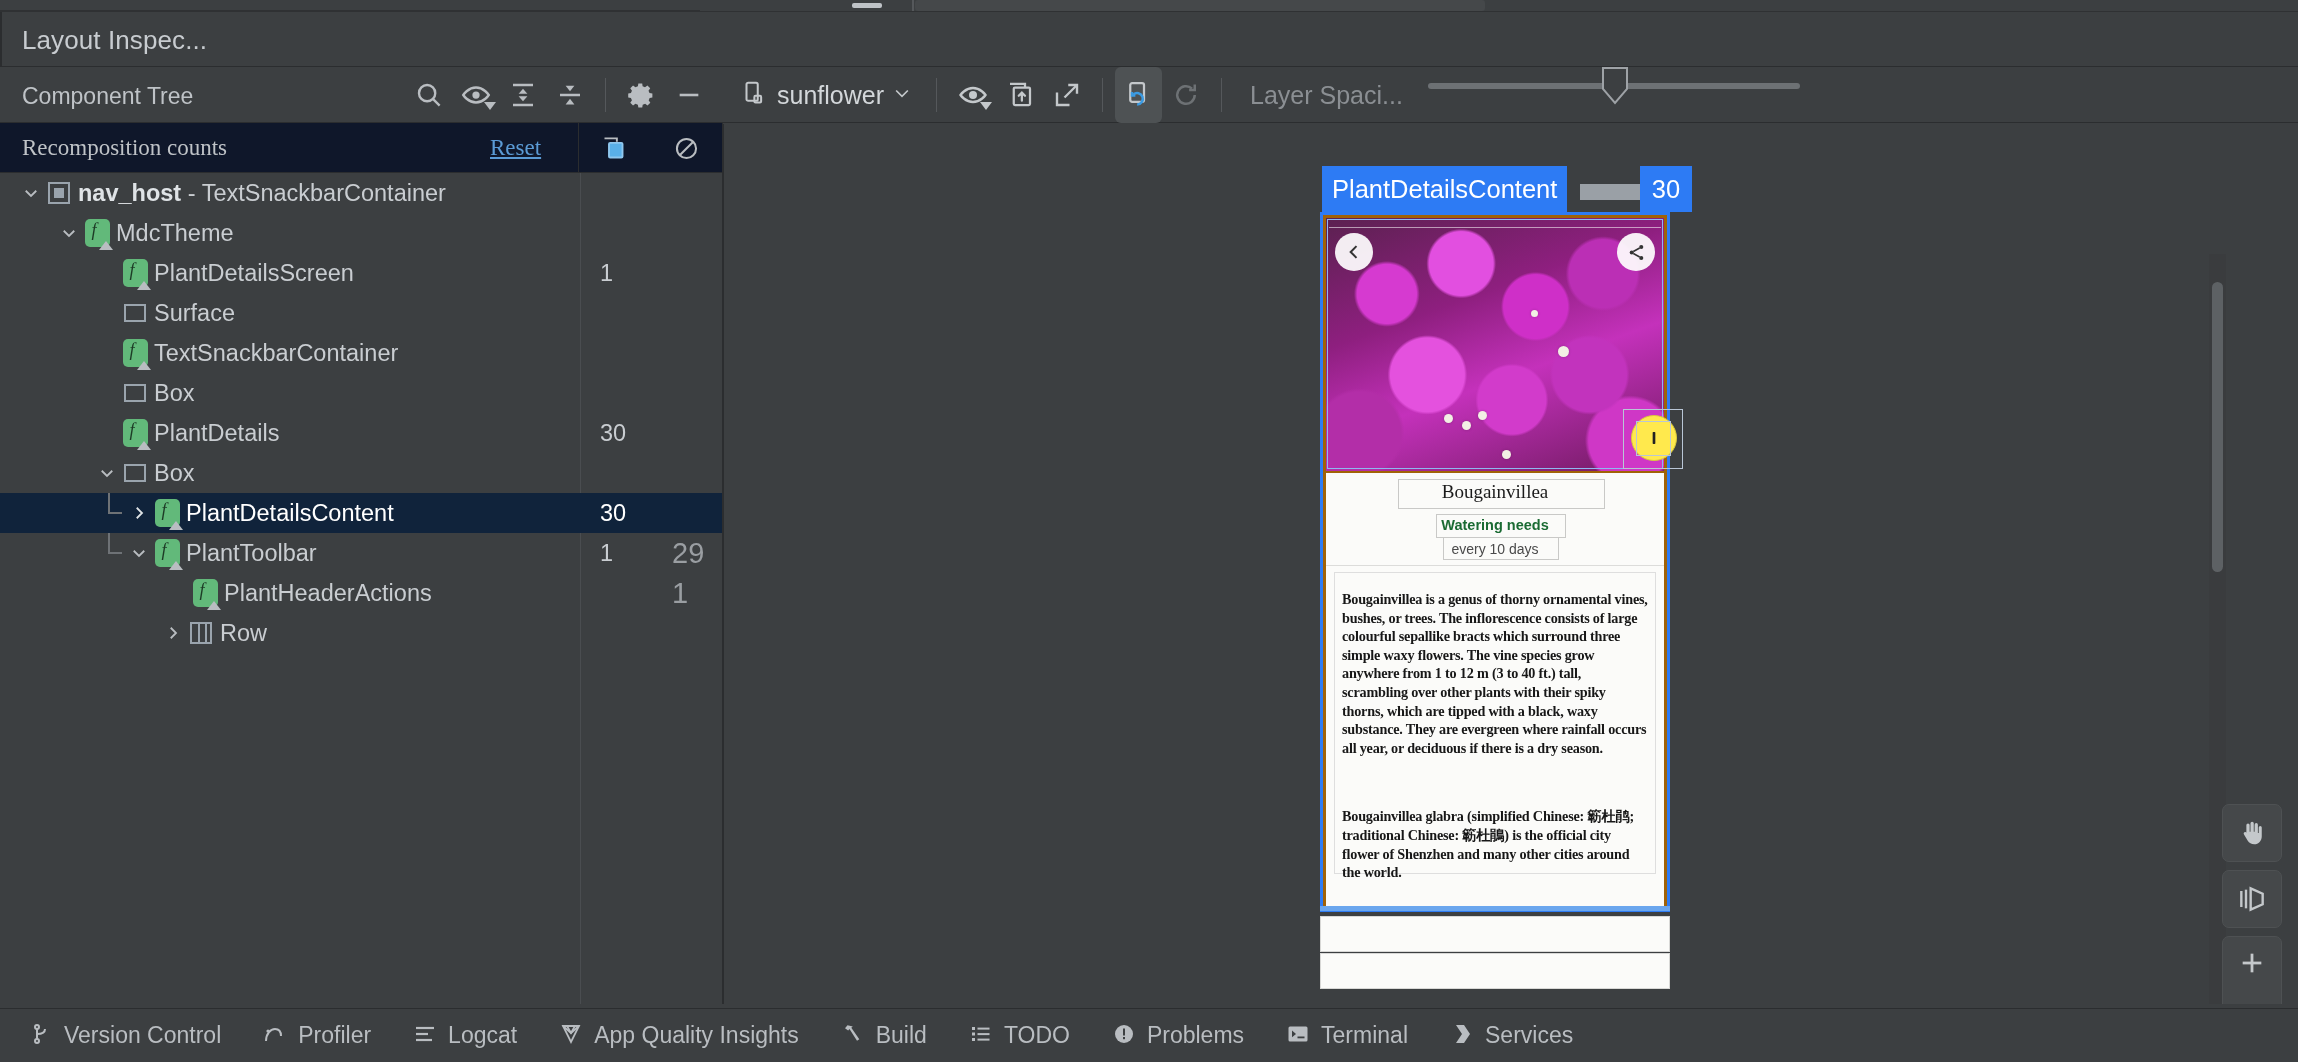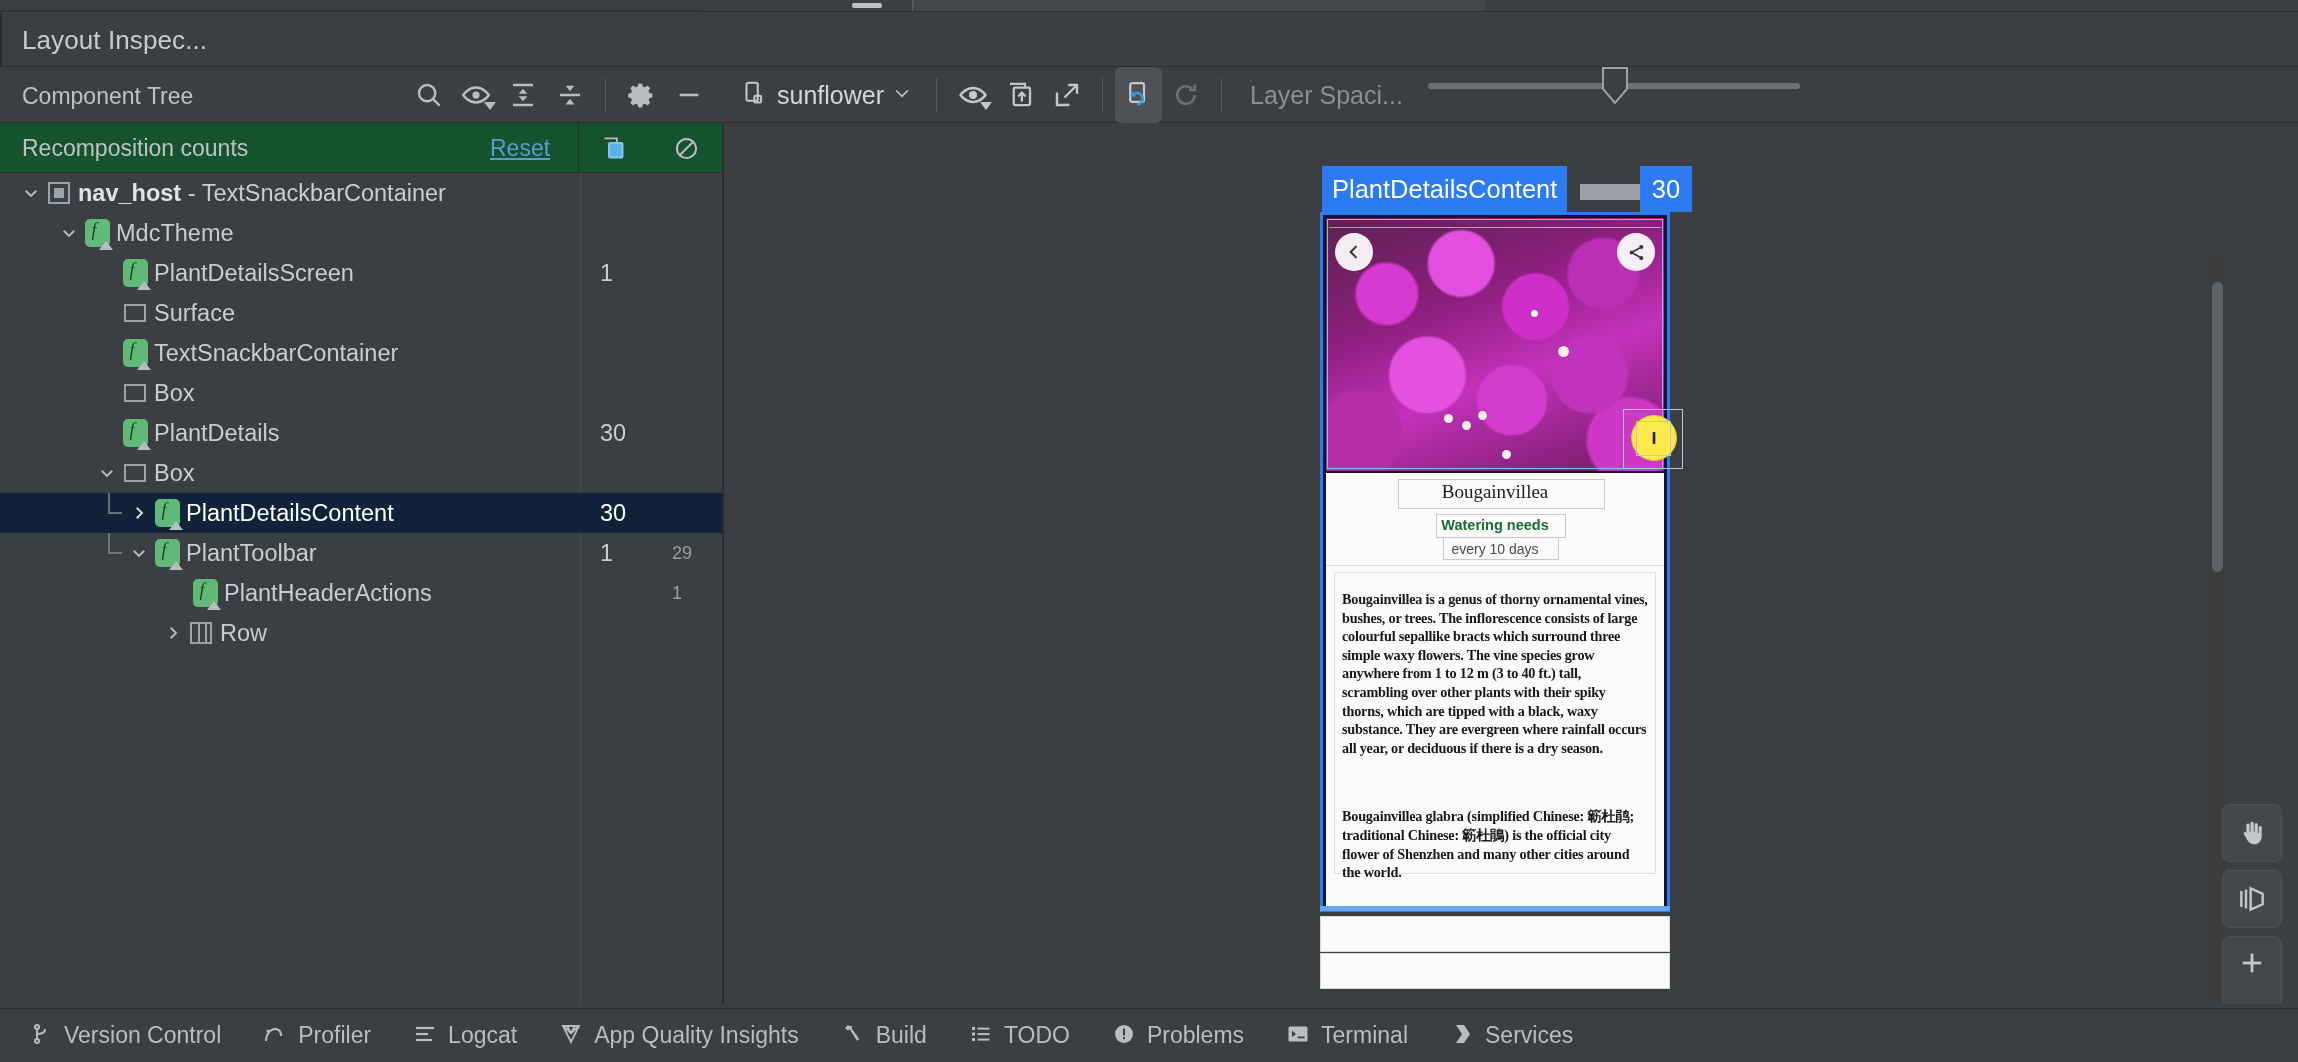--- a/index.html
+++ b/index.html
@@ -39,43 +39,43 @@
   .tb-right{position:absolute;left:730px;top:0;height:56px;display:flex;align-items:center;}
   .devsel{display:flex;align-items:center;gap:8px;padding:0 12px;height:42px;cursor:default;}
   .devsel .nm{font-size:25px;color:#d3d7da;}
   .toggle-on{background:#4e5254;border-radius:6px;}
   .layer-lbl{font-size:25px;color:#8b8f93;margin-left:16px;}
   .slider{position:absolute;left:1428px;top:83px;width:372px;height:6px;}
   .slider .track{position:absolute;left:0;top:0;width:372px;height:6px;background:#6d7174;border-radius:3px;}
   .slider .thumb{position:absolute;left:172px;top:-17px;width:30px;height:40px;}
 
   
-  .recomp{position:absolute;left:0;top:123px;width:723px;height:50px;background:#14532d;
-          border-bottom:1px solid #2b2d2f;border-right:1px solid #2b2d2f;box-sizing:border-box;}
+  .recomp{position:absolute;left:0;top:123px;width:723px;height:50px;background:#0f172a;
+          border-bottom:1px solid #2b2d2f;border-right:1px solid #2b2d2f;box-sizing:border-box;font-family:Liberation Serif, serif;}
   .recomp .lbl{position:absolute;left:22px;top:12px;font-size:23px;color:#bfc3c7;}
   .recomp .reset{position:absolute;left:490px;top:12px;font-size:23px;color:#5b9bd5;text-decoration:underline;cursor:pointer;}
   .recomp .divv{position:absolute;left:578px;top:0;width:1px;height:49px;background:#2b2d2f;}
   .recomp .i1{position:absolute;left:600px;top:12px;}
   .recomp .i2{position:absolute;left:673px;top:12px;}
 
   
   .tree-panel{position:absolute;left:0;top:173px;width:723px;height:831px;background:#3c3f41;
               border-right:1px solid #2b2d2f;box-sizing:border-box;overflow:hidden;}
   .col-div-1{position:absolute;left:580px;top:0;width:1px;height:831px;background:#4a4d50;}
   .row{position:relative;height:40px;width:723px;}
   .row.sel{background:#10233b;}
   .row.sel .lbl{color:#ffffff;}
   .row-inner{position:absolute;left:0;top:0;height:40px;display:flex;align-items:center;}
   .twisty{width:26px;height:40px;display:flex;align-items:center;justify-content:center;cursor:pointer;}
   .nodeicon{width:30px;height:40px;display:flex;align-items:center;justify-content:center;margin-right:4px;}
   .lbl{font-size:23.5px;color:#c9cdd1;white-space:nowrap;}
   .lbl b{font-weight:bold;color:#dfe3e6;}
   .lbl .dim{color:#c9cdd1;}
   .count1{position:absolute;left:600px;top:0;width:70px;height:40px;display:flex;align-items:center;justify-content:flex-start;font-size:23.5px;color:#c9cdd1;}
-  .count2{position:absolute;left:672px;top:0;width:50px;height:40px;display:flex;align-items:center;justify-content:flex-start;font-size:18px;color:#9a9ea2;}
+  .count2{position:absolute;left:672px;top:0;width:50px;height:40px;display:flex;align-items:center;justify-content:flex-start;font-size:29px;color:#9a9ea2;}
   .row.sel .count1{color:#ffffff;}
   .guide{position:absolute;background:#6e7276;}
 
   
   .cmp-ic{width:25px;height:28px;border-radius:5px;background:#62b97a;position:relative;}
   .cmp-ic .f{position:absolute;left:7px;top:1px;font-size:18px;color:#1d3b26;font-family:"Liberation Serif",serif;font-style:italic;}
   .cmp-ic .tri{position:absolute;right:-3px;bottom:-3px;width:0;height:0;border-left:7px solid transparent;border-right:7px solid transparent;border-bottom:9px solid #b9bdc1;}
   .box-ic{width:22px;height:18px;border:2.5px solid #9aa4ad;box-sizing:border-box;}
   .view-ic{width:22px;height:22px;border:2.5px solid #9aa4ad;box-sizing:border-box;position:relative;}
   .view-ic:after{content:"";position:absolute;left:4px;top:4px;right:4px;bottom:4px;background:#9aa4ad;}
@@ -86,21 +86,21 @@
 
   
   .stage{position:absolute;left:724px;top:124px;width:1574px;height:880px;background:#3c3f41;overflow:hidden;}
   .phone{position:absolute;left:596px;top:42px;width:348px;height:784px;}
   .badge-row{position:absolute;left:2px;top:0;width:348px;height:46px;}
   .badge{position:absolute;left:0;top:0;height:46px;background:#2d7bf4;color:#fff;font-size:25.5px;
          display:flex;align-items:center;padding:0 10px;box-sizing:border-box;}
   .badge-gray{position:absolute;left:258px;top:18px;width:60px;height:16px;background:#9aa0a6;}
   .badge-count{position:absolute;left:318px;top:0;width:52px;height:46px;background:#2d7bf4;color:#fff;
                font-size:25.5px;display:flex;align-items:center;justify-content:center;}
-  .device{position:absolute;left:0;top:46px;width:350px;height:700px;background:#0f172a;
+  .device{position:absolute;left:0;top:46px;width:350px;height:700px;background:#a16207;
           border:3px solid #2d7bf4;box-sizing:border-box;}
   .hero{position:absolute;left:3px;top:3px;right:3px;height:253px;overflow:hidden;}
   .hero-inner{position:absolute;inset:0;background:
      radial-gradient(circle at 18% 30%, #d63ad0 0 9%, transparent 10%),
      radial-gradient(circle at 40% 18%, #e24fe0 0 11%, transparent 12%),
      radial-gradient(circle at 62% 35%, #cf2fc8 0 12%, transparent 13%),
      radial-gradient(circle at 82% 22%, #bb2fb5 0 10%, transparent 11%),
      radial-gradient(circle at 30% 62%, #e451de 0 13%, transparent 14%),
      radial-gradient(circle at 55% 72%, #d23bcb 0 13%, transparent 14%),
      radial-gradient(circle at 78% 62%, #c233bd 0 12%, transparent 13%),

